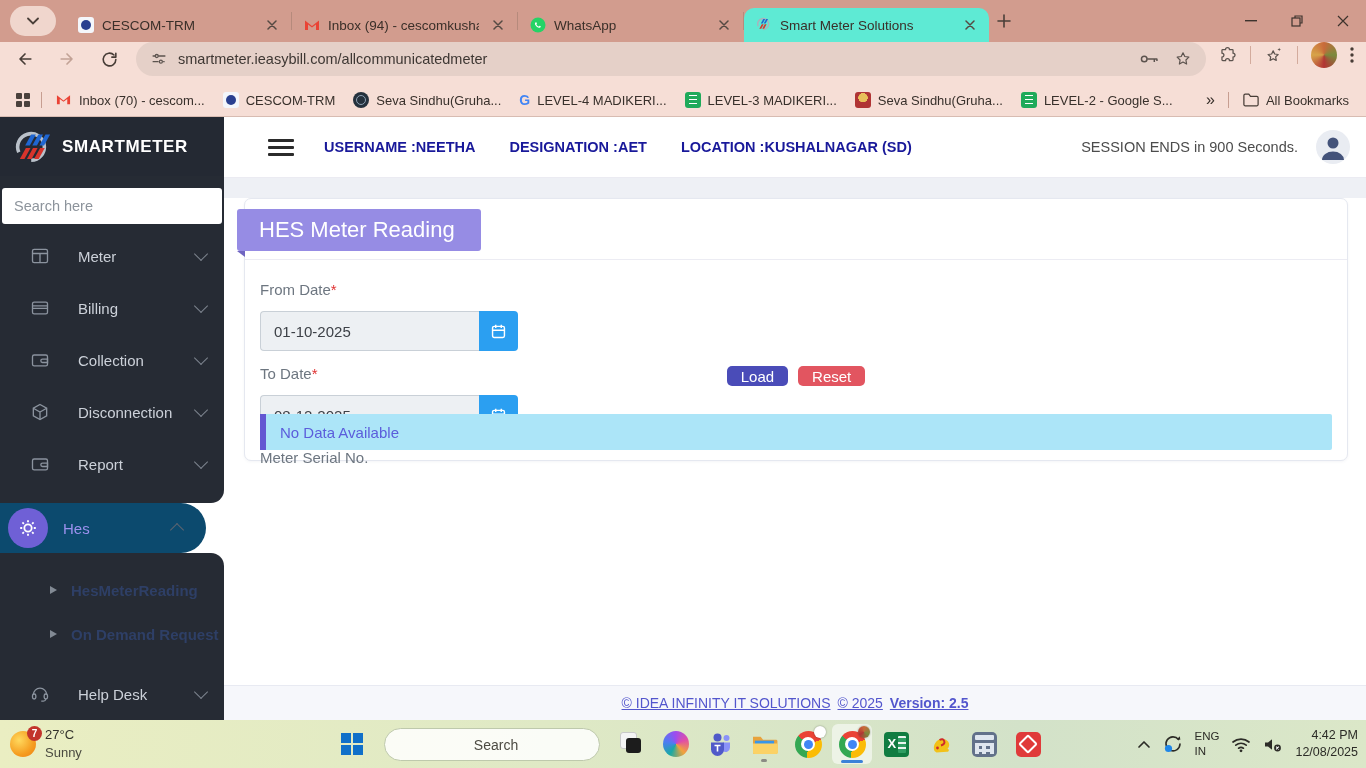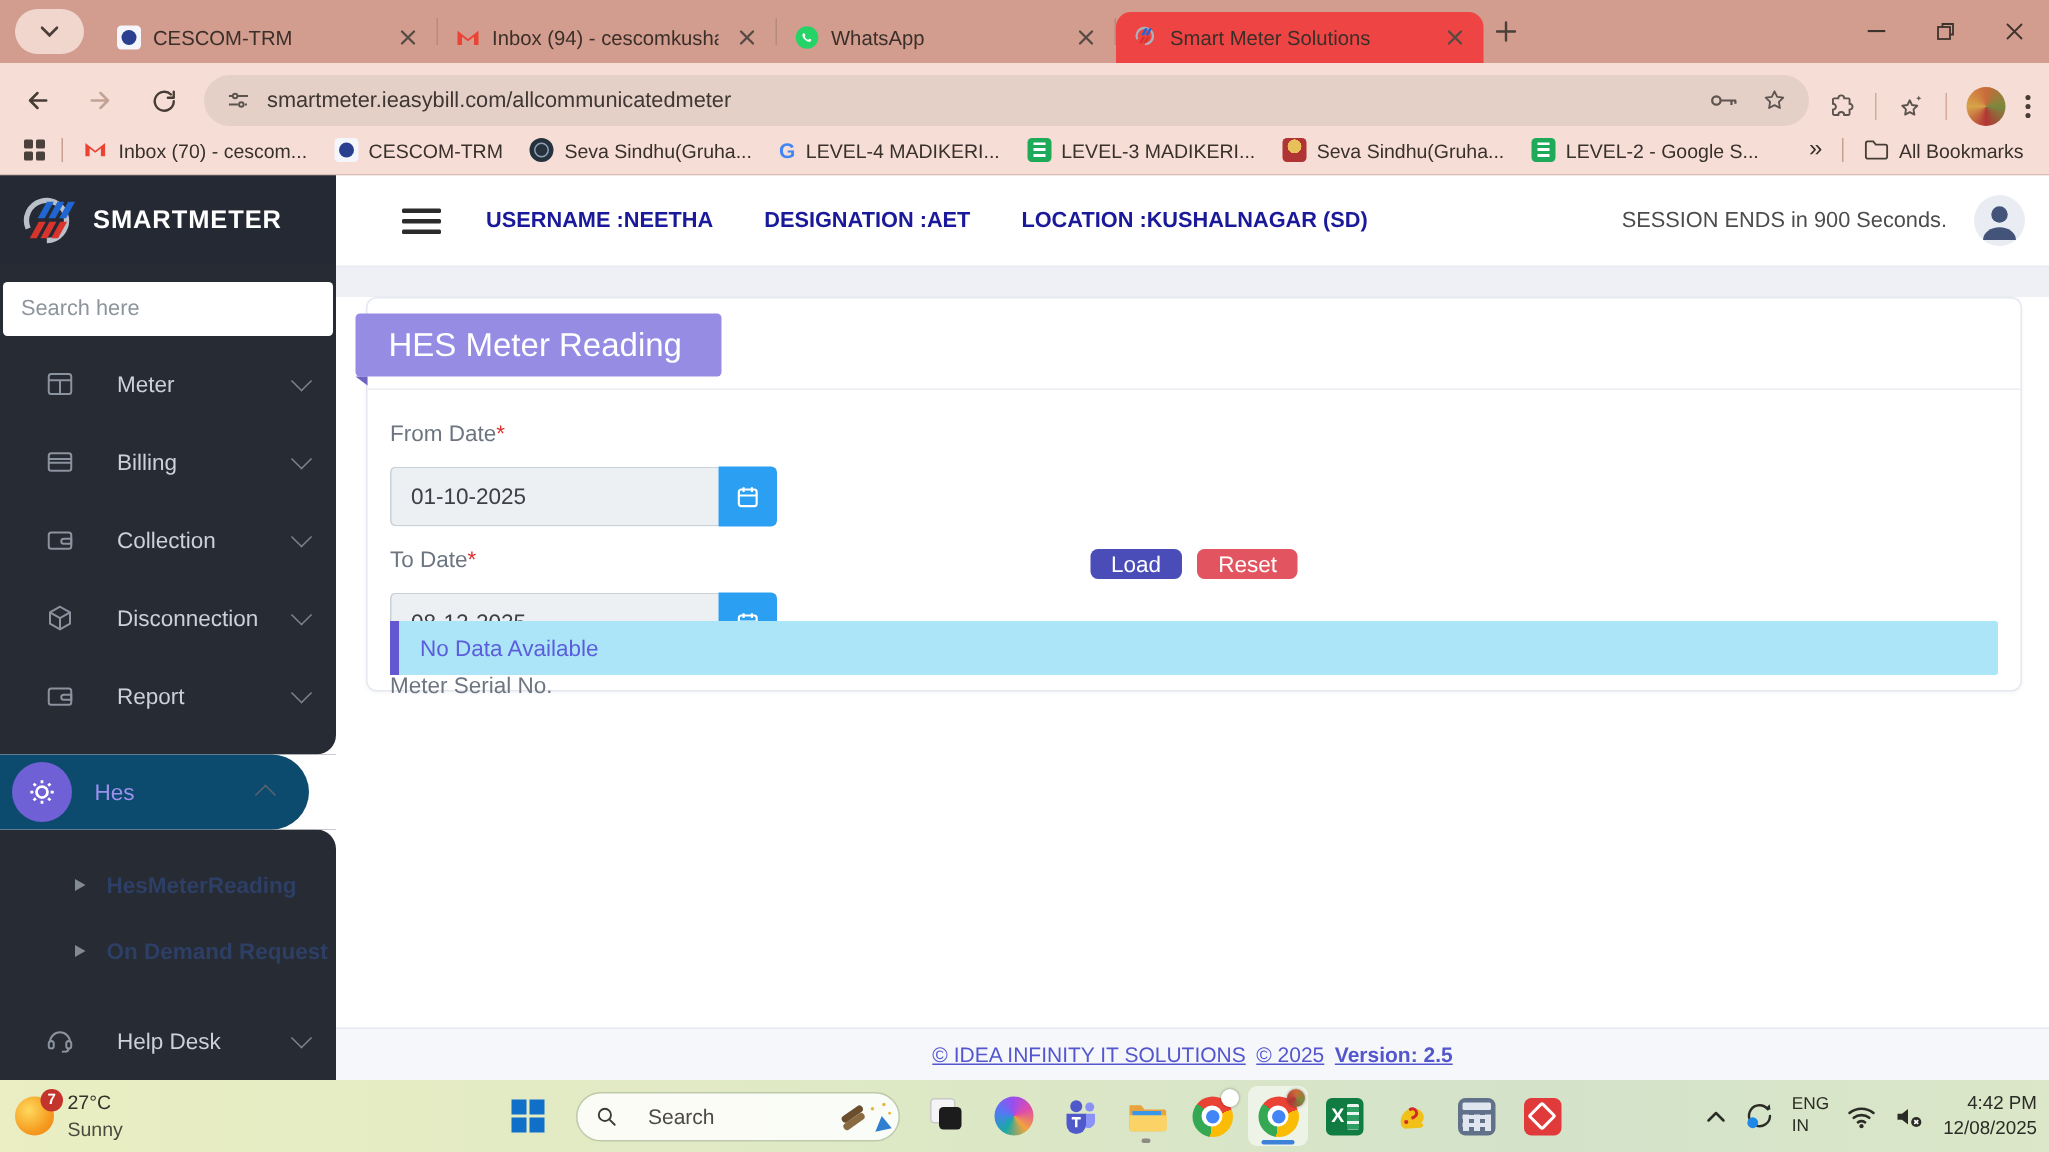--- a/index.html
+++ b/index.html
@@ -5,32 +5,32 @@
   html,body{margin:0;padding:0;}
   body{font-family:"Liberation Sans",sans-serif;}
   #screen{position:relative;width:1366px;height:768px;overflow:hidden;background:#fff;}
   svg{display:block;}
 
   
   .tabstrip{position:absolute;left:0;top:0;width:1366px;height:42px;background:#d29c8e;display:flex;align-items:flex-end;}
   .tsearch{width:46px;height:30px;border-radius:15px;background:#f0d6cd;display:flex;align-items:center;justify-content:center;margin:0 10px 6px 10px;flex:none;}
   .tab{display:flex;align-items:center;gap:8px;height:34px;padding:0 8px 0 12px;width:205px;color:#3a2f29;font-size:13.5px;flex:none;}
   .tab .ttl{flex:1;white-space:nowrap;overflow:hidden;}
-  .tab.active{background:#ef4444;border-radius:10px 10px 0 0;width:225px;}
+  .tab.active{background:#5eead4;border-radius:10px 10px 0 0;width:225px;}
   .tclose{width:22px;height:22px;border-radius:50%;display:flex;align-items:center;justify-content:center;flex:none;}
   .tabdiv{width:1px;height:18px;background:#b68a7c;align-self:center;flex:none;}
   .newtab{width:30px;height:30px;display:flex;align-items:center;justify-content:center;align-self:center;}
   .wincontrols{margin-left:auto;display:flex;align-self:stretch;align-items:stretch;}
   .wc{width:46px;display:flex;align-items:center;justify-content:center;}
   .fav{width:16px;height:16px;flex:none;border-radius:3px;position:relative;}
   .fav-cescom{background:#f4f6fb;}
   .fav-cescom i{position:absolute;inset:3px;border-radius:50%;background:#2a3f8f;}
   .avatar-browser{width:26px;height:26px;border-radius:50%;background:conic-gradient(#c96a3a,#7a8a3d,#b23434,#d7a44a,#c96a3a);flex:none;}
 
-  .toolbar{position:absolute;left:0;top:42px;width:1366px;height:42px;background:#f6ded6;display:flex;align-items:flex-end;}
+  .toolbar{position:absolute;left:0;top:42px;width:1366px;height:42px;background:#f6ded6;display:flex;align-items:flex-start;}
   .navbtn{width:34px;height:34px;border-radius:17px;display:flex;align-items:center;justify-content:center;margin-left:8px;flex:none;}
   .omnibox{height:34px;background:#e5d0c8;border-radius:17px;flex:1;margin:0 12px 0 10px;display:flex;align-items:center;padding:0 14px;gap:10px;min-width:0;}
   .url{font-size:14.5px;color:#3e3733;flex:1;white-space:nowrap;overflow:hidden;}
   .obicons{display:flex;align-items:center;gap:14px;}
   .tb-right{display:flex;align-items:center;gap:13px;margin-right:12px;}
   .vsep{width:1px;height:18px;background:#d3ab9d;}
 
   .bmbar{position:absolute;left:0;top:84px;width:1366px;height:33px;background:#f6ded6;border-bottom:1px solid #d8bcb2;display:flex;align-items:center;padding:0 8px;box-sizing:border-box;font-size:13px;color:#38302b;}
   .bm{display:flex;align-items:center;gap:7px;padding:0 9px;height:26px;border-radius:13px;white-space:nowrap;}
   .bm-sep{width:1px;height:16px;background:#c79e91;margin:0 5px;}
@@ -112,21 +112,21 @@
   .wbadge{position:absolute;top:-5px;right:-6px;width:15px;height:15px;border-radius:50%;background:#c2342c;color:#fff;font-size:10px;font-weight:bold;display:flex;align-items:center;justify-content:center;}
   .wtxt{font-size:13px;color:#33332c;line-height:1.35;}
   .wtxt .cond{color:#4a4a40;}
   .tb-center{position:absolute;left:332px;top:0;height:48px;display:flex;align-items:center;gap:4px;}
   .tb-ic{width:40px;height:40px;border-radius:6px;display:flex;align-items:center;justify-content:center;position:relative;flex:none;}
   .tb-ic.active{background:rgba(255,255,255,.55);}
   .underline{position:absolute;bottom:1px;left:50%;transform:translateX(-50%);width:22px;height:3px;border-radius:2px;background:#3b82d8;}
   .rundot{position:absolute;bottom:2px;left:50%;transform:translateX(-50%);width:6px;height:3px;border-radius:2px;background:#8b8b84;}
   .winlogo{display:grid;grid-template-columns:10px 10px;grid-template-rows:10px 10px;gap:2px;}
   .winlogo i{background:#1070c9;}
-  .tsk-search{width:216px;height:33px;border-radius:17px;background:rgba(255,255,255,.85);border:1px solid #bec9ac;display:flex;align-items:center;gap:20px;padding:0 4px 0 12px;box-sizing:border-box;margin:0 8px;}
+  .tsk-search{width:216px;height:33px;border-radius:17px;background:rgba(255,255,255,.85);border:1px solid #bec9ac;display:flex;align-items:center;gap:8px;padding:0 4px 0 12px;box-sizing:border-box;margin:0 8px;flex-direction:column;}
   .tsk-search .stxt{font-size:14px;color:#4c4a42;flex:1;}
   .chrome{width:27px;height:27px;border-radius:50%;background:conic-gradient(from -50deg,#ea4335 0 33%,#fbbc05 0 66%,#34a853 0 100%);position:relative;}
   .chrome::before{content:"";position:absolute;inset:6.5px;background:#fff;border-radius:50%;}
   .chrome::after{content:"";position:absolute;inset:9px;background:#4286f5;border-radius:50%;}
   .cbadge{position:absolute;right:2px;top:2px;width:12px;height:12px;border-radius:50%;background:#fff;box-shadow:0 0 2px rgba(0,0,0,.4);z-index:2;}
   .cbadge.av{background:conic-gradient(#c96a3a,#7a8a3d,#b23434,#c96a3a);}
   .tv-back{position:absolute;left:8px;top:8px;width:15px;height:15px;background:#f4f4f4;border:1px solid #c9c9c9;border-radius:3px;}
   .tv-front{position:absolute;left:14px;top:14px;width:15px;height:15px;background:#1c1c1c;border-radius:3px;}
   .copilot{width:26px;height:26px;border-radius:50%;background:conic-gradient(from 210deg,#19a9a4,#4d7df2,#9a4df0,#e04da8,#f2a33c,#19a9a4);}
   .excel{width:25px;height:25px;background:#107c41;border-radius:4px;position:relative;}

